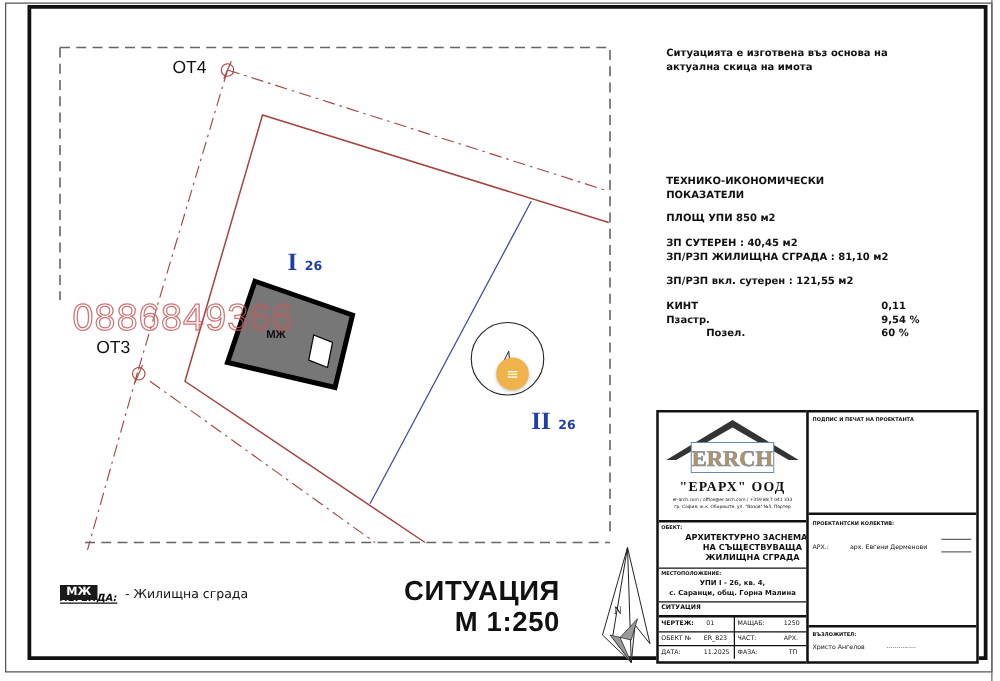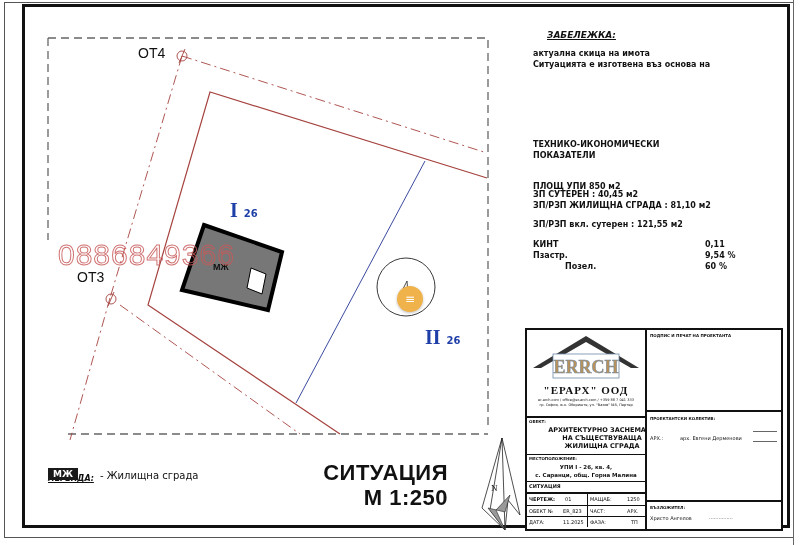--- a/index.html
+++ b/index.html
@@ -106,29 +106,28 @@
 <div class="lbl ot" style="left:77px; top:269px;">ОТ3</div>
 <div class="lbl lot" style="left:230px; top:199px;"><span>I</span><small>26</small></div>
 <div class="lbl lot" style="left:425px; top:326px;"><span>II</span><small>26</small></div>
 <div class="lbl" style="left:213px; top:262px; font-size:9px; font-weight:bold;">МЖ</div>
 <div class="watermark">0886849366</div>
 <div class="lbl" style="left:491px; top:483px; font-family:'Liberation Serif',serif; font-size:9px;">N</div>
 
 <div class="fab"><span>≡</span></div>
 
 <div class="notes" style="top:30px;">
-  <div class="notes-title" style="margin-left:14px;">ЗАБЕЛЕЖКА:</div>
   <div style="height:7px;"></div>
+  <div>Ситуацията е изготвена въз основа на</div>
   <div>актуална скица на имота</div>
-  <div>Ситуацията е изготвена въз основа на</div>
 </div>
 
 <div class="kv" style="left:533px; top:140px;">ТЕХНИКО-ИКОНОМИЧЕСКИ</div>
 <div class="kv" style="left:533px; top:151px;">ПОКАЗАТЕЛИ</div>
-<div class="kv" style="left:533px; top:182px;">ПЛОЩ УПИ 850 м2</div>
+<div class="kv" style="left:533px; top:170px;">ПЛОЩ УПИ 850 м2</div>
 <div class="kv" style="left:533px; top:190px;">ЗП СУТЕРЕН : 40,45 м2</div>
 <div class="kv" style="left:533px; top:201px;">ЗП/РЗП ЖИЛИЩНА СГРАДА : 81,10 м2</div>
 <div class="kv" style="left:533px; top:220px;">ЗП/РЗП вкл. сутерен : 121,55 м2</div>
 <div class="kv" style="left:533px; top:240px;">КИНТ</div>
 <div class="kv" style="left:705px; top:240px;">0,11</div>
 <div class="kv" style="left:533px; top:251px;text-align:right;">Пзастр.</div>
 <div class="kv" style="left:705px; top:251px;">9,54 %</div>
 <div class="kv" style="left:533px; top:262px;padding-left:32px;">Позел.</div>
 <div class="kv" style="left:705px; top:262px;">60 %</div>
 

